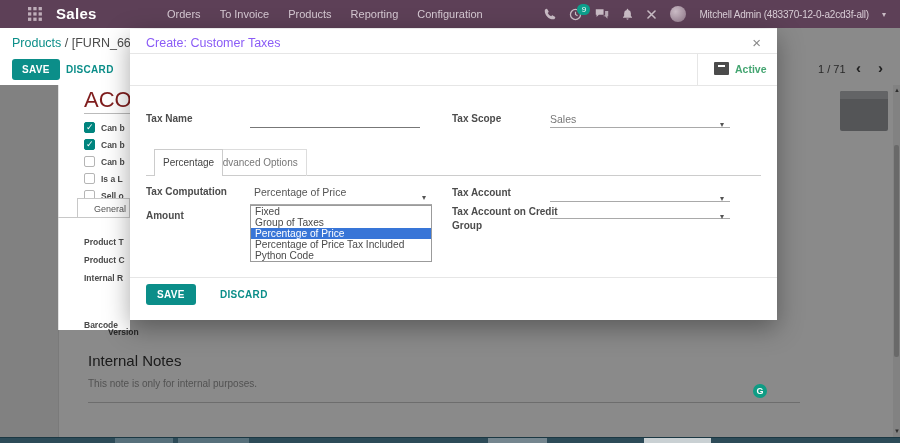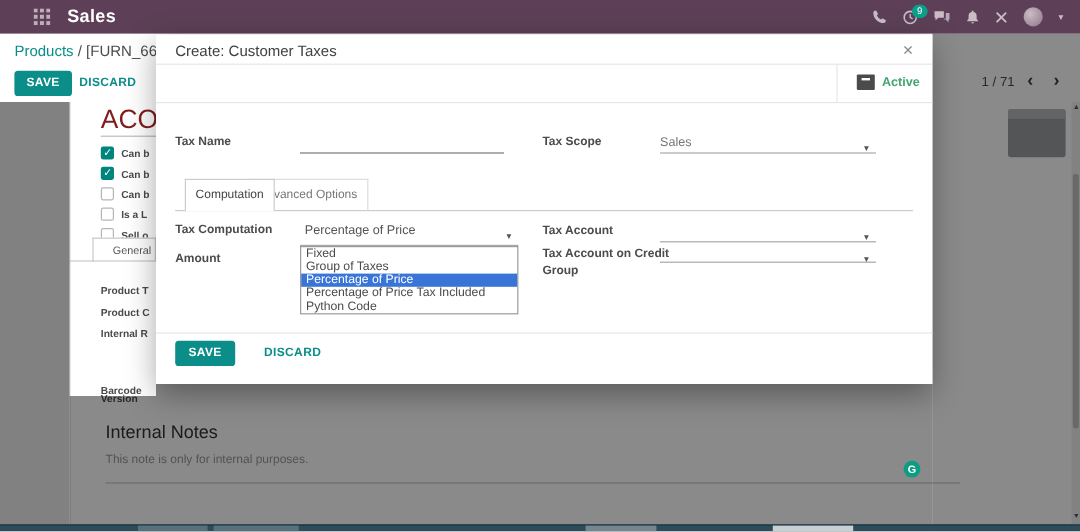--- a/index.html
+++ b/index.html
@@ -53,21 +53,21 @@
   .sb-up::after,.sb-dn::after{position:absolute;font-size:6px;color:#555;}
   .sb-up::after{content:"▲";}
   .sb-dn::after{content:"▼";}
   .sb-up{position:absolute;left:894px;top:87px;cursor:pointer;}
   .sb-dn{position:absolute;left:894px;top:428px;cursor:pointer;}
   
   .ovl{position:absolute;background:rgba(0,0,0,0.46);z-index:5;}
   
   #modal{position:absolute;left:130px;top:29px;width:647px;height:291px;background:#fff;z-index:10;
          box-shadow:0 8px 24px rgba(0,0,0,0.35);}
-  .m-title{position:absolute;left:16px;top:7px;font-size:12.5px;color:#404040;}
+  .m-title{position:absolute;left:16px;top:7px;font-size:12.5px;color:#8b5cf6;}
   .m-close{position:absolute;right:16px;top:5px;font-size:15px;color:#888;cursor:pointer;}
   .m-hline{position:absolute;left:0;width:647px;height:1px;background:#e6e6e6;}
   .m-vline{position:absolute;left:567px;top:25px;width:1px;height:31px;background:#e6e6e6;}
   .arch{position:absolute;left:584px;top:33px;width:15px;height:13px;background:#4b4b4b;border-radius:1px;}
   .arch::after{content:"";position:absolute;left:4px;top:3px;width:7px;height:2px;background:#fff;}
   .m-active{position:absolute;left:605px;top:34px;font-size:10.5px;font-weight:bold;color:#44a571;cursor:pointer;}
   .flabel{position:absolute;font-size:10px;font-weight:bold;color:#4c4c4c;white-space:nowrap;}
   .fvalue{position:absolute;font-size:10.5px;color:#777;}
   .uline{position:absolute;height:1px;background:#a9a9a9;}
   .caret::after{content:"▾";font-size:8px;color:#555;}
@@ -101,20 +101,27 @@
           <rect x="10.6" y="0" width="3.3" height="3.3"></rect>
         <rect x="0" y="5.3" width="3.3" height="3.3"></rect>
           <rect x="5.3" y="5.3" width="3.3" height="3.3"></rect>
           <rect x="10.6" y="5.3" width="3.3" height="3.3"></rect>
         <rect x="0" y="10.6" width="3.3" height="3.3"></rect>
           <rect x="5.3" y="10.6" width="3.3" height="3.3"></rect>
           <rect x="10.6" y="10.6" width="3.3" height="3.3"></rect>
       </g>
     </svg>
     <div class="nav-app">Sales</div>
+    <div class="nav-menus">
+      <span>Orders</span>
+      <span>To Invoice</span>
+      <span>Products</span>
+      <span>Reporting</span>
+      <span>Configuration</span>
+    </div>
     <div class="nav-right">
       <span class="nav-ic">
         <svg width="12" height="12" viewBox="0 0 16 16">
             <path fill="#c9bcc5" d="M3.5 1C2.7 1 1 2 1 3.5 1 9.8 6.2 15 12.5 15 14 15 15 13.3 15 12.5c0-.4-.2-.7-.5-.9l-2.8-1.7c-.4-.2-.9-.1-1.2.2l-1 1A10.5 10.5 0 0 1 4.9 6.5l1-1c.3-.3.4-.8.2-1.2L4.4 1.5C4.2 1.2 3.9 1 3.5 1z"></path>
           </svg>
       </span>
       <span class="nav-ic clockwrap">
         <svg width="13" height="13" viewBox="0 0 16 16">
             <circle cx="8" cy="8" r="6.2" fill="none" stroke="#c9bcc5" stroke-width="1.6"></circle>
             <path d="M8 4.5V8l2.5 1.5" stroke="#c9bcc5" stroke-width="1.4" fill="none"></path>
@@ -131,20 +138,21 @@
         <svg width="11" height="12" viewBox="0 0 14 16">
             <path fill="#c9bcc5" d="M7 1a1 1 0 0 1 1 1v.6A4.5 4.5 0 0 1 11.5 7v3.5L13 12v1H1v-1l1.5-1.5V7A4.5 4.5 0 0 1 6 2.6V2a1 1 0 0 1 1-1zM5.5 14h3a1.5 1.5 0 0 1-3 0z"></path>
           </svg>
       </span>
       <span class="nav-ic">
         <svg width="11" height="11" viewBox="0 0 14 14">
             <path stroke="#c9bcc5" stroke-width="2" stroke-linecap="round" d="M2.5 2.5l9 9M11.5 2.5l-9 9"></path>
           </svg>
       </span>
       <span class="avatar"></span>
+      <span class="nav-user">Mitchell Admin (483370-12-0-a2cd3f-all)</span>
       <span class="nav-caret">▾</span>
     </div>
   </div>
 
   <div class="breadcrumb"><span class="bc-link">Products</span><span class="bc-cur"> / </span><span class="bc-cur">[FURN_666</span></div>
   <div class="btn-save">SAVE</div>
   <div class="btn-discard">DISCARD</div>
   <div class="pager-val">1 / 71</div>
   <div class="pg-chev" style="left:856px;">‹</div>
   <div class="pg-chev" style="left:878px;">›</div>
@@ -175,21 +183,21 @@
     <span class="cb-label">Sell o</span>
   </div>
 
   <div class="gen-tab">General</div>
   <div class="gen-line"></div>
 
   <div class="slabel" style="top:237px;">Product T</div>
   <div class="slabel" style="top:255px;">Product C</div>
   <div class="slabel" style="top:273px;">Internal R</div>
   <div class="slabel" style="top:291px;margin-top:29px;">Barcode</div>
-  <div class="slabel" style="top:327px;">Version</div>
+  <div class="slabel" style="top:327px;margin-left:24px;">Version</div>
 
   <div class="notes-title">Internal Notes</div>
   <div class="notes-ph">This note is only for internal purposes.</div>
   <div class="notes-line"></div>
   <div class="cube"></div>
 
   <div class="sb-track"></div>
   <div class="sb-up"></div>
   <div class="sb-dn"></div>
   <div class="sb-thumb"></div>
@@ -210,21 +218,21 @@
     <div class="m-hline" style="top:56px;"></div>
 
     <div class="flabel" style="left:16px;top:84px;text-align:center;">Tax Name</div>
     <div class="uline" style="left:120px;top:98px;width:170px;background:#777;"></div>
     <div class="flabel" style="left:322px;top:84px;">Tax Scope</div>
     <div class="fvalue" style="left:420px;top:84px;">Sales</div>
     <div class="uline" style="left:420px;top:98px;width:180px;"></div>
     <span class="abs caret" style="left:590px;top:84px;"></span>
 
     <div class="m-tabline"></div>
-    <div class="m-tab active">Computation</div>
+    <div class="m-tab active">Percentage</div>
     <div class="m-tab inactive">Advanced Options</div>
 
     <div class="flabel" style="left:16px;top:157px;">Tax Computation</div>
     <div class="fvalue" style="left:124px;top:157px;color:#555;">Percentage of Price</div>
     <div class="uline" style="left:120px;top:175px;width:182px;"></div>
     <span class="abs caret" style="left:292px;top:157px;"></span>
 
     <div class="flabel" style="left:322px;top:158px;">Tax Account</div>
     <div class="uline" style="left:420px;top:172px;width:180px;"></div>
     <span class="abs caret" style="left:590px;top:158px;"></span>

